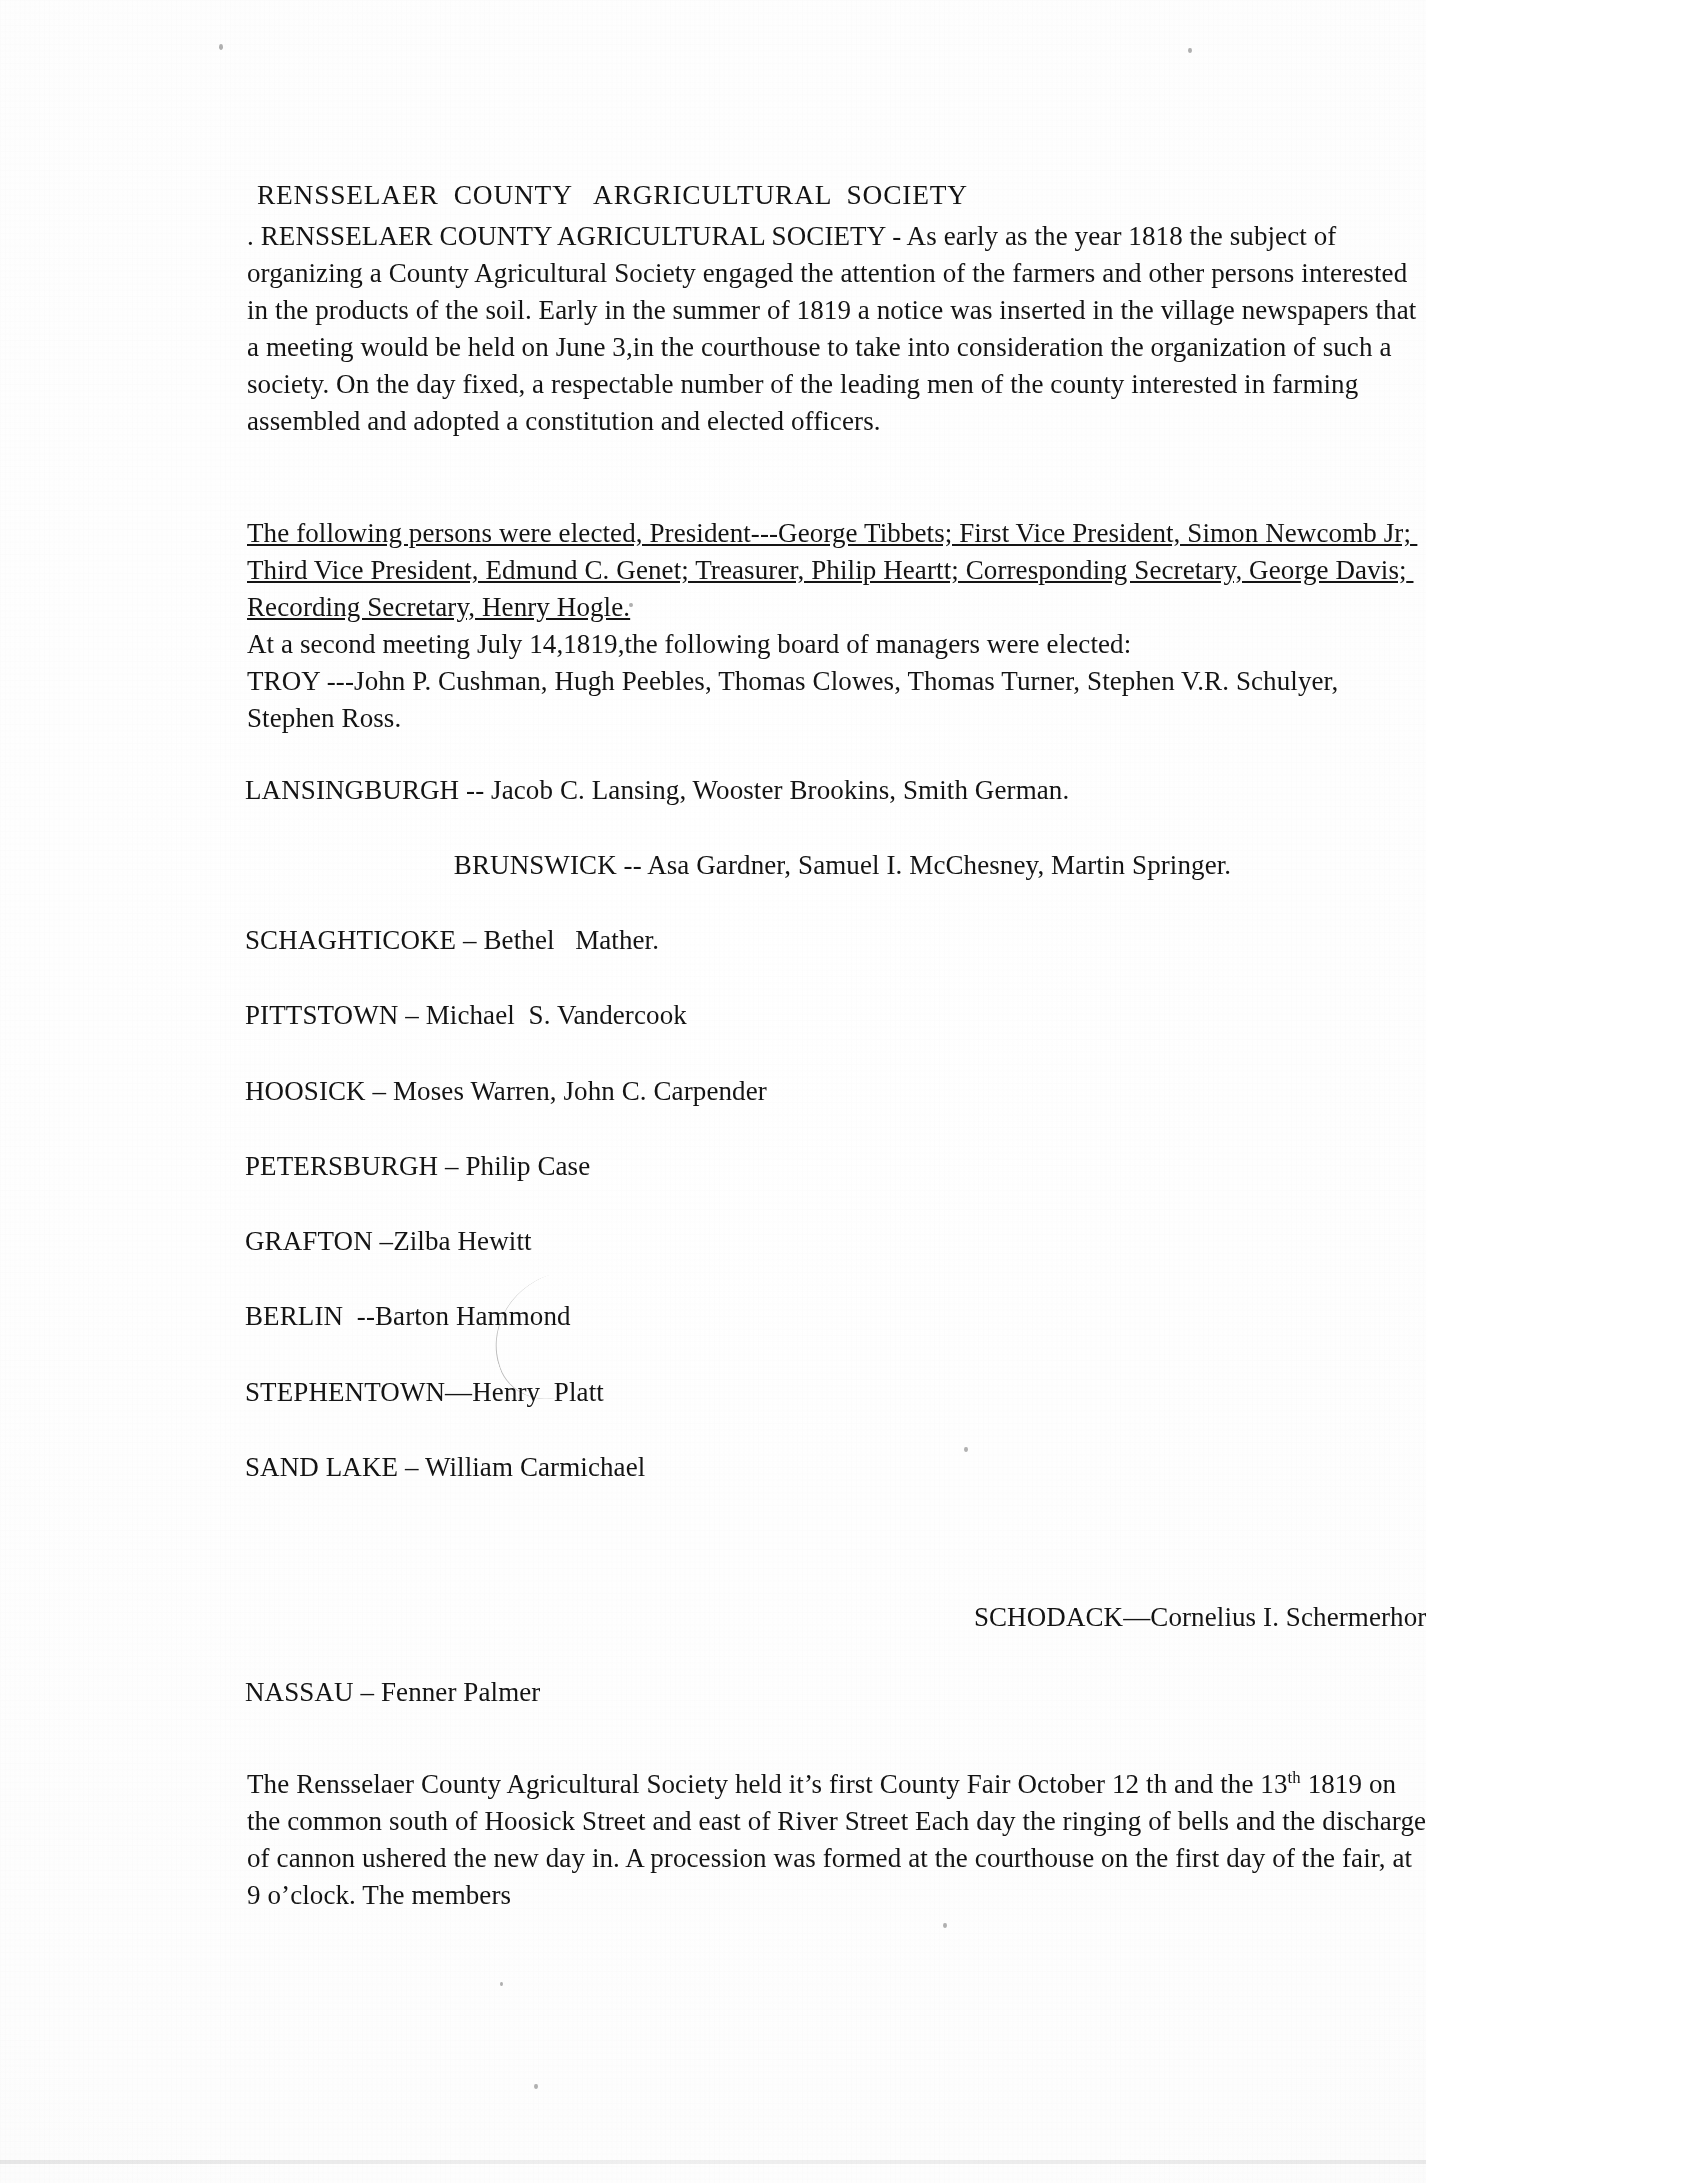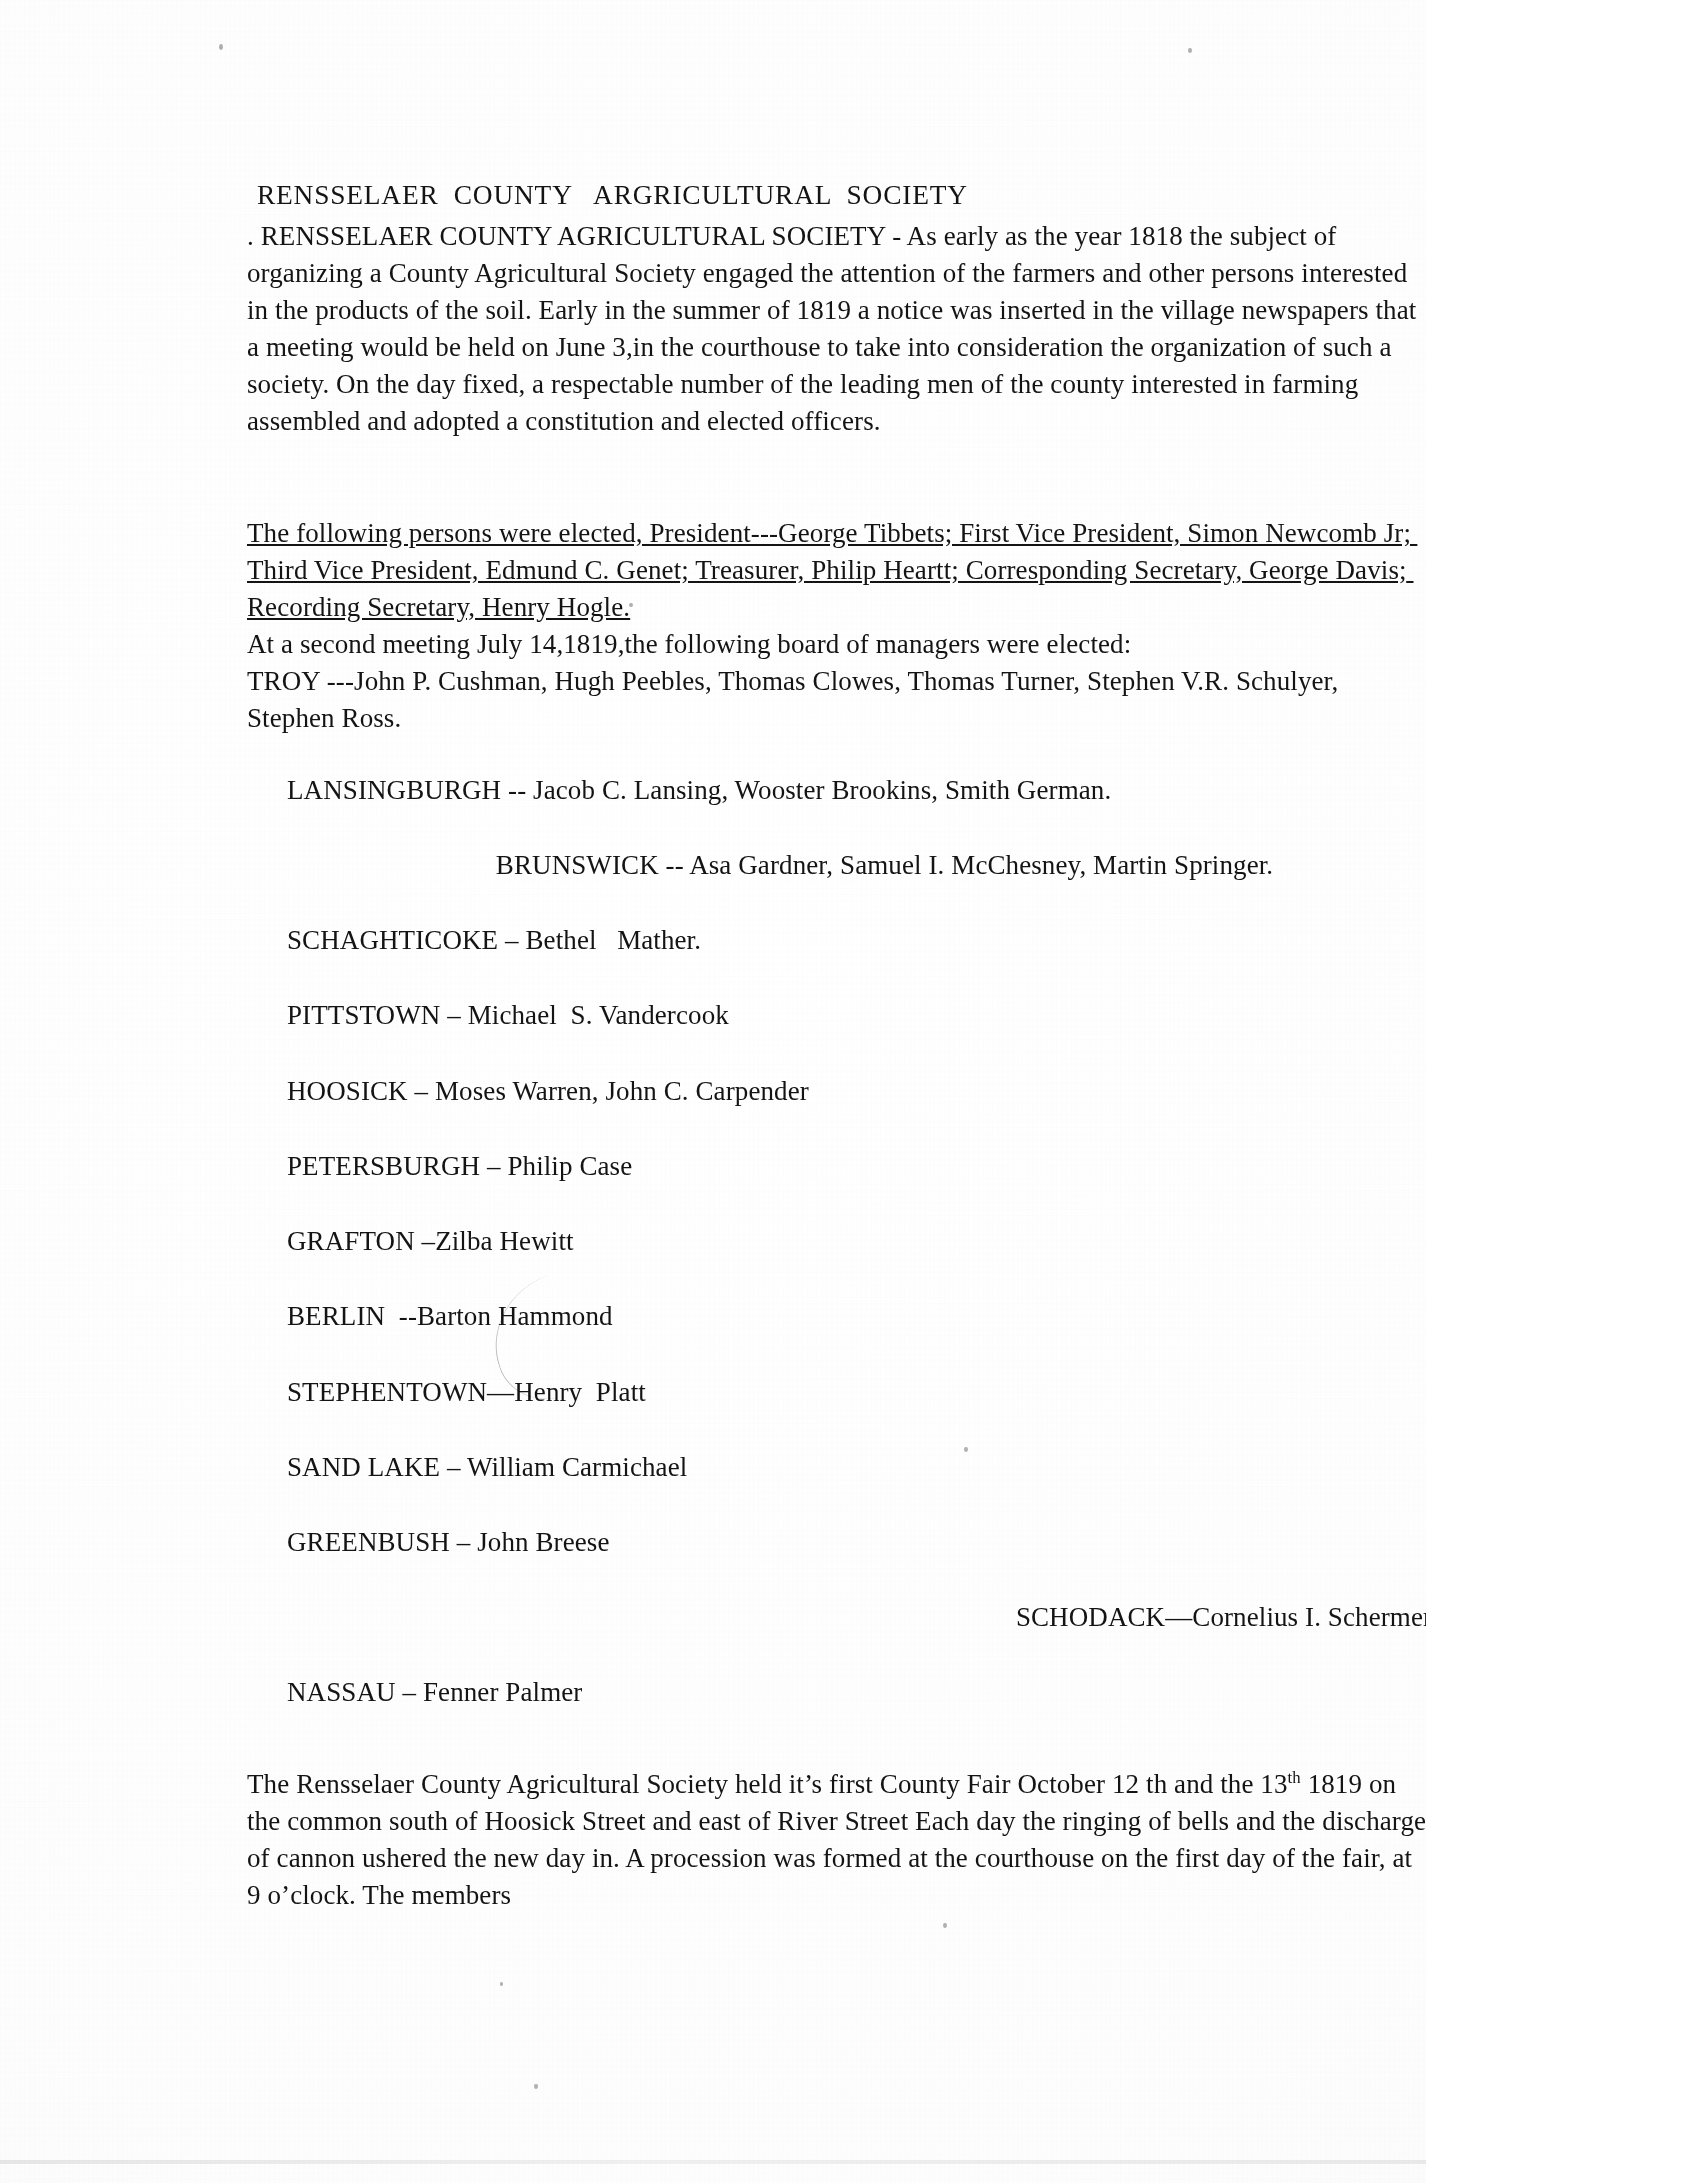--- a/index.html
+++ b/index.html
@@ -98,21 +98,20 @@
     font-size: 27px;
     line-height: 37px;
   }
 
   .town-line {
     left: 245px;
     width: 1195px;
     font-size: 27px;
     line-height: 37px;
     white-space: pre;
-    margin-left: 42px;
   }
 
   sup.ord {
     font-size: .62em;
     vertical-align: super;
     line-height: 0;
   }
 </style>
 </head>
 <body>
@@ -144,21 +143,20 @@
   <div class="tx town-line" style="top:1148px;">PETERSBURGH – Philip Case</div>
 
   <div class="tx town-line" style="top:1223px;">GRAFTON –Zilba Hewitt</div>
 
   <div class="tx town-line" style="top:1298px;">BERLIN  --Barton Hammond</div>
 
   <div class="tx town-line" style="top:1374px;">STEPHENTOWN—Henry  Platt</div>
 
   <div class="tx town-line" style="top:1449px;">SAND LAKE – William Carmichael</div>
 
-  <div class="tx town-line" style="top:1524px;">GREENBUSH – John Breese</div>
 
   <div class="tx town-line" style="top:1599px;text-align:right;">SCHODACK—Cornelius I. Schermerhorn</div>
 
   <div class="tx town-line" style="top:1674px;">NASSAU – Fenner Palmer</div>
 
   <div class="tx body-para" style="top:1766px;"><span>The Rensselaer County Agricultural Society held it’s first County Fair October 12 th and the 13</span><sup class="ord">th</sup><span> 1819 on the common south of Hoosick Street and east of River Street Each day the ringing of bells and the discharge of cannon ushered the new day in. A procession was formed at the courthouse on the first day of the fair, at 9 o’clock. The members</span></div>
 
   <div id="scan-arc"></div>
   <div id="scan-crease"></div>
   <div id="scan-bottom-edge"></div>

